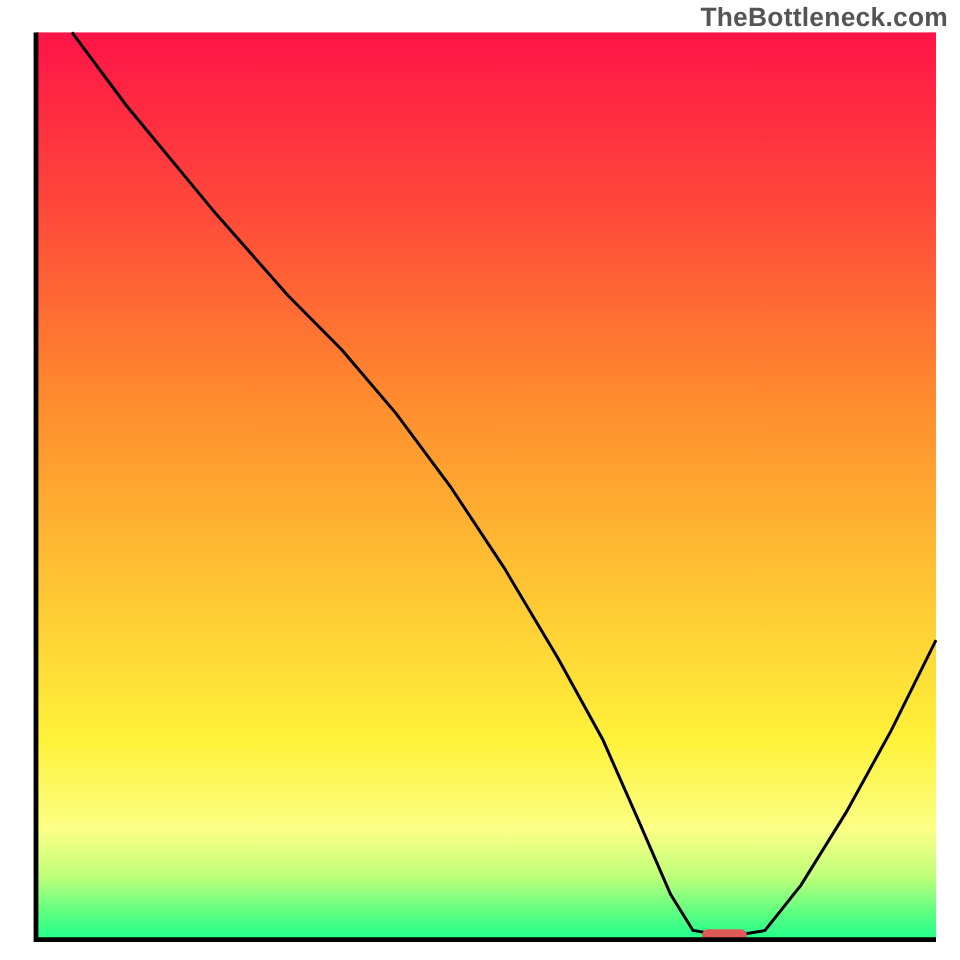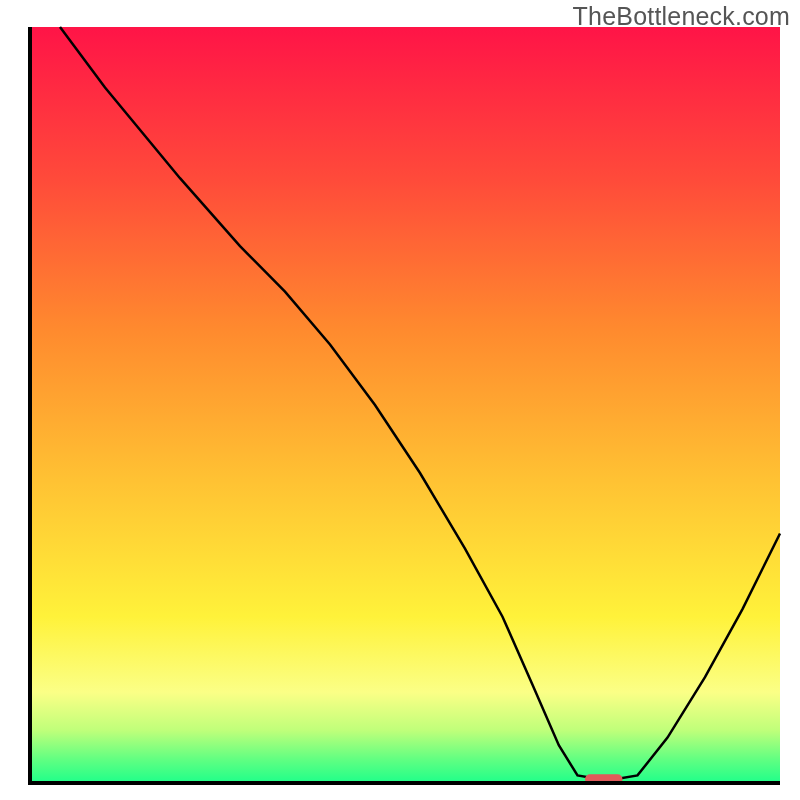--- a/index.html
+++ b/index.html
@@ -13,22 +13,22 @@
   .container {
     position: relative;
     width: 800px;
     height: 800px;
   }
   .watermark {
     position: absolute;
     top: 2px;
     right: 10px;
     color: #555;
-    font-size: 25px;
-    font-weight: 400;
+    font-size: 22px;
+    font-weight: 700;
     letter-spacing: 0.2px;
   }
   svg {
     display: block;
   }
 </style>
 </head>
 <body>
 
 <div class="container">

